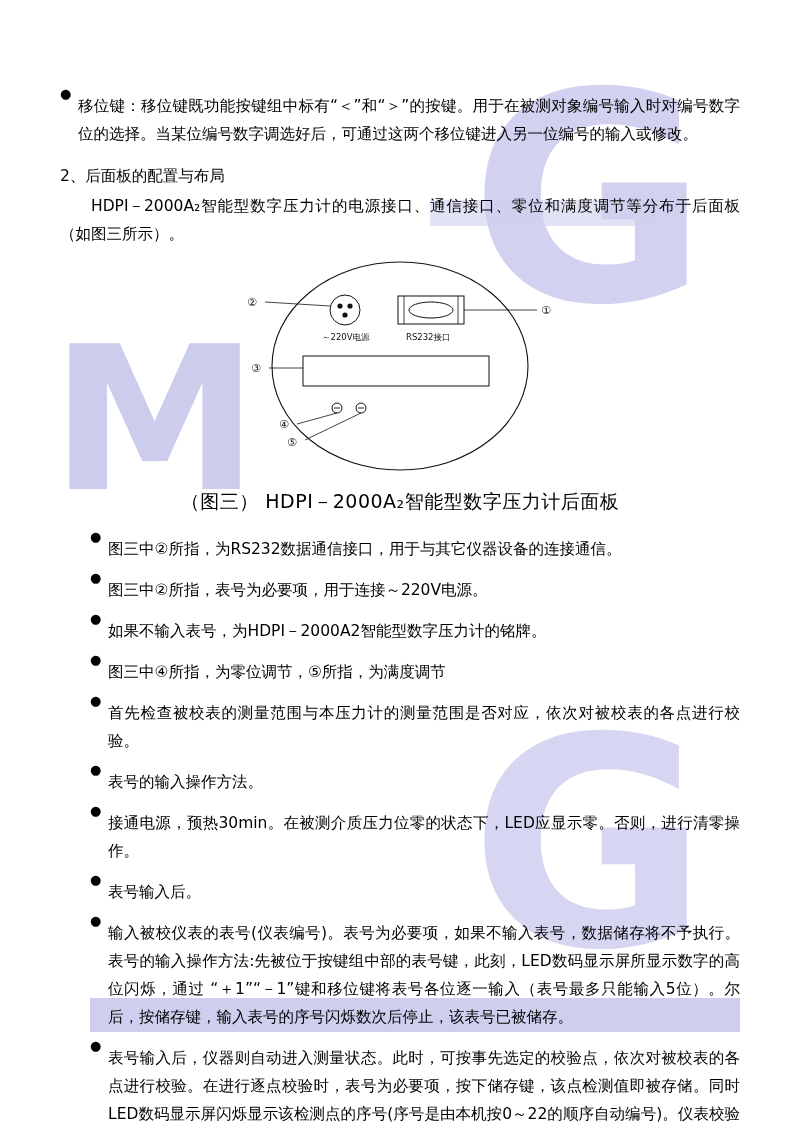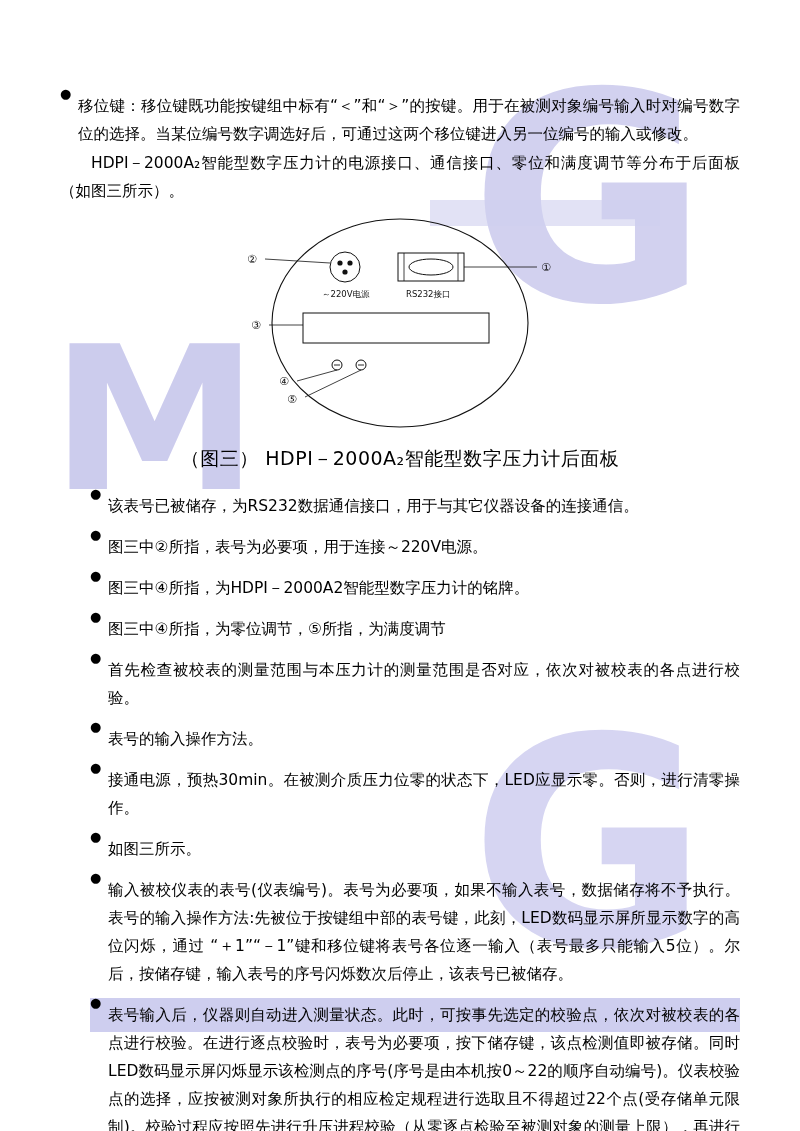--- a/index.html
+++ b/index.html
@@ -156,20 +156,21 @@
   </div>
 
   <div class="content">
 
     <div class="bullet-row">
       <span class="dot">●</span>
       <span class="btext">移位键：移位键既功能按键组中标有“＜”和“＞”的按键。用于在被测对象编号输入时对编号数字位的选择。当某位编号数字调选好后，可通过这两个移位键进入另一位编号的输入或修改。</span>
     </div>
 
     <div class="section-block">
+      <p class="para num-head">2、后面板的配置与布局</p>
       <p class="para indent2">HDPI－2000A₂智能型数字压力计的电源接口、通信接口、零位和满度调节等分布于后面板（如图三所示）。</p>
     </div>
 
     <div class="figure">
       <svg class="fig-svg" width="430" height="220" viewBox="0 0 430 220">
         <ellipse cx="215" cy="108" rx="128" ry="104" fill="none" stroke="#111" stroke-width="1.1"></ellipse>
 
         <g>
           <circle cx="160" cy="52" r="15" fill="none" stroke="#111" stroke-width="1"></circle>
           <circle cx="155" cy="48" r="2.6" fill="#111"></circle>
@@ -204,29 +205,29 @@
         <text x="66" y="114" font-size="11" font-family="DejaVu Sans, sans-serif" fill="#111">③</text>
         <text x="94" y="170" font-size="11" font-family="DejaVu Sans, sans-serif" fill="#111">④</text>
         <text x="102" y="188" font-size="11" font-family="DejaVu Sans, sans-serif" fill="#111">⑤</text>
       </svg>
     </div>
 
     <div class="fig-caption">（图三） HDPI－2000A₂智能型数字压力计后面板</div>
 
     <div class="bullet-row pad-l">
       <span class="dot">●</span>
-      <span class="btext">该表号已被储存，为RS232数据通信接口，用于与其它仪器设备的连接通信。</span>
+      <span class="btext">图三中②所指，为RS232数据通信接口，用于与其它仪器设备的连接通信。</span>
     </div>
     <div class="bullet-row pad-l">
       <span class="dot">●</span>
       <span class="btext">图三中②所指，表号为必要项，用于连接～220V电源。</span>
     </div>
     <div class="bullet-row pad-l">
       <span class="dot">●</span>
-      <span class="btext">图三中④所指，为HDPI－2000A2智能型数字压力计的铭牌。</span>
+      <span class="btext">如果不输入表号，为HDPI－2000A2智能型数字压力计的铭牌。</span>
     </div>
     <div class="bullet-row pad-l">
       <span class="dot">●</span>
       <span class="btext">图三中④所指，为零位调节，⑤所指，为满度调节</span>
     </div>
 
 
     <div class="bullet-row pad-l">
       <span class="dot">●</span>
       <span class="btext">首先检查被校表的测量范围与本压力计的测量范围是否对应，依次对被校表的各点进行校验。</span>
@@ -234,21 +235,21 @@
     <div class="bullet-row pad-l">
       <span class="dot">●</span>
       <span class="btext">表号的输入操作方法。</span>
     </div>
     <div class="bullet-row pad-l">
       <span class="dot">●</span>
       <span class="btext">接通电源，预热30min。在被测介质压力位零的状态下，LED应显示零。否则，进行清零操作。</span>
     </div>
     <div class="bullet-row pad-l">
       <span class="dot">●</span>
-      <span class="btext">如图三所示。</span>
+      <span class="btext">表号输入后。</span>
     </div>
     <div class="bullet-row pad-l">
       <span class="dot">●</span>
       <span class="btext">输入被校仪表的表号(仪表编号)。表号为必要项，如果不输入表号，数据储存将不予执行。表号的输入操作方法:先被位于按键组中部的表号键，此刻，LED数码显示屏所显示数字的高位闪烁，通过 “＋1”“－1”键和移位键将表号各位逐一输入（表号最多只能输入5位）。尔后，按储存键，输入表号的序号闪烁数次后停止，该表号已被储存。</span>
     </div>
     <div class="bullet-row pad-l">
       <span class="dot">●</span>
       <span class="btext">表号输入后，仪器则自动进入测量状态。此时，可按事先选定的校验点，依次对被校表的各点进行校验。在进行逐点校验时，表号为必要项，按下储存键，该点检测值即被存储。同时 LED数码显示屏闪烁显示该检测点的序号(序号是由本机按0～22的顺序自动编号)。仪表校验点的选择，应按被测对象所执行的相应检定规程进行选取且不得超过22个点(受存储单元限制)。校验过程应按照先进行升压进程校验（从零逐点检验至被测对象的测量上限），再进行降压进程校验（从被测对象的测量上限逐点检验至零)的序列进行。否则，存储、打印操作可能无法执行。</span>
     </div>
 

